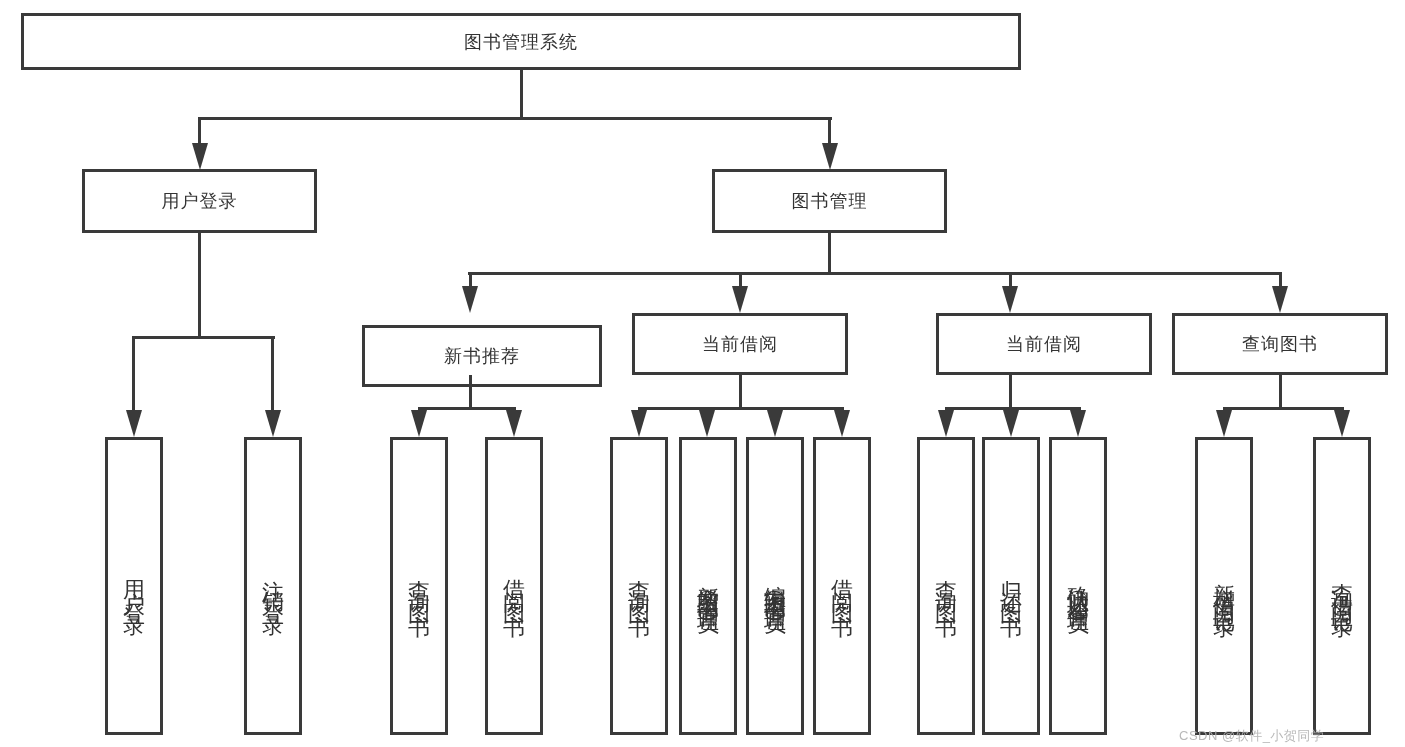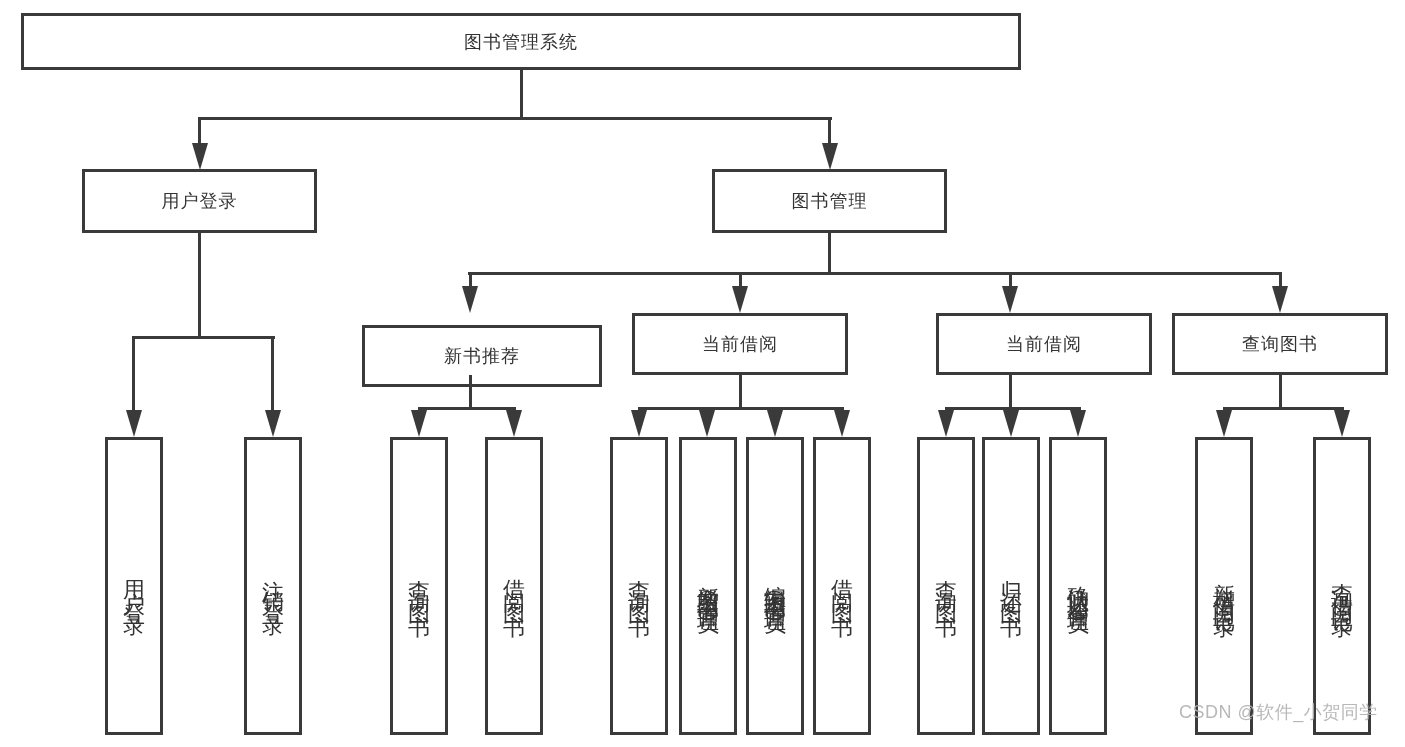--- a/index.html
+++ b/index.html
@@ -45,22 +45,22 @@
   .leaf.vtlong span{letter-spacing:4px;}
   .ln{position:absolute;background:var(--line);}
   .arrow{
     position:absolute;width:0;height:0;
     border-left:8px solid transparent;
     border-right:8px solid transparent;
     border-top:27px solid var(--line);
   }
   #watermark{
     position:absolute;
-    left:1179px;top:700px;
-    font-size:18px;
+    left:1179px;top:727px;
+    font-size:13px;
     letter-spacing:0.5px;
     color:rgba(178,178,178,0.92);
     z-index:10;
     white-space:nowrap;
   }
 </style>
 </head>
 <body>
 
 <div id="canvas">

